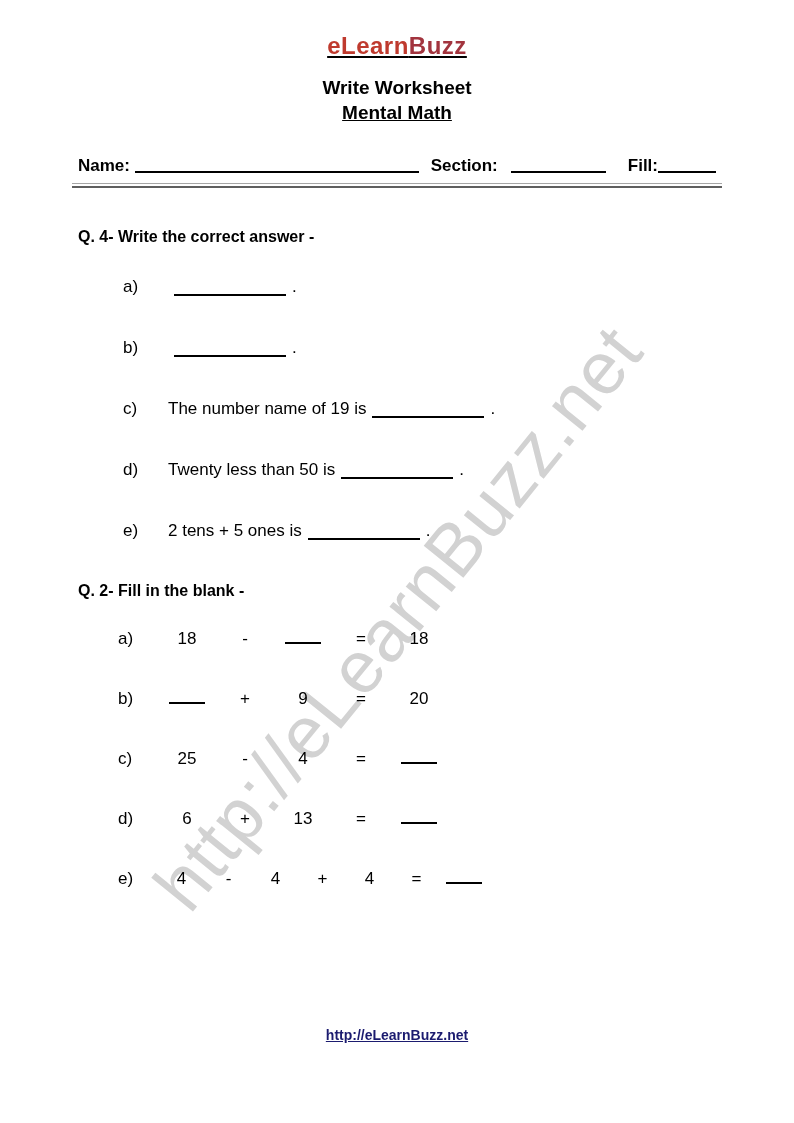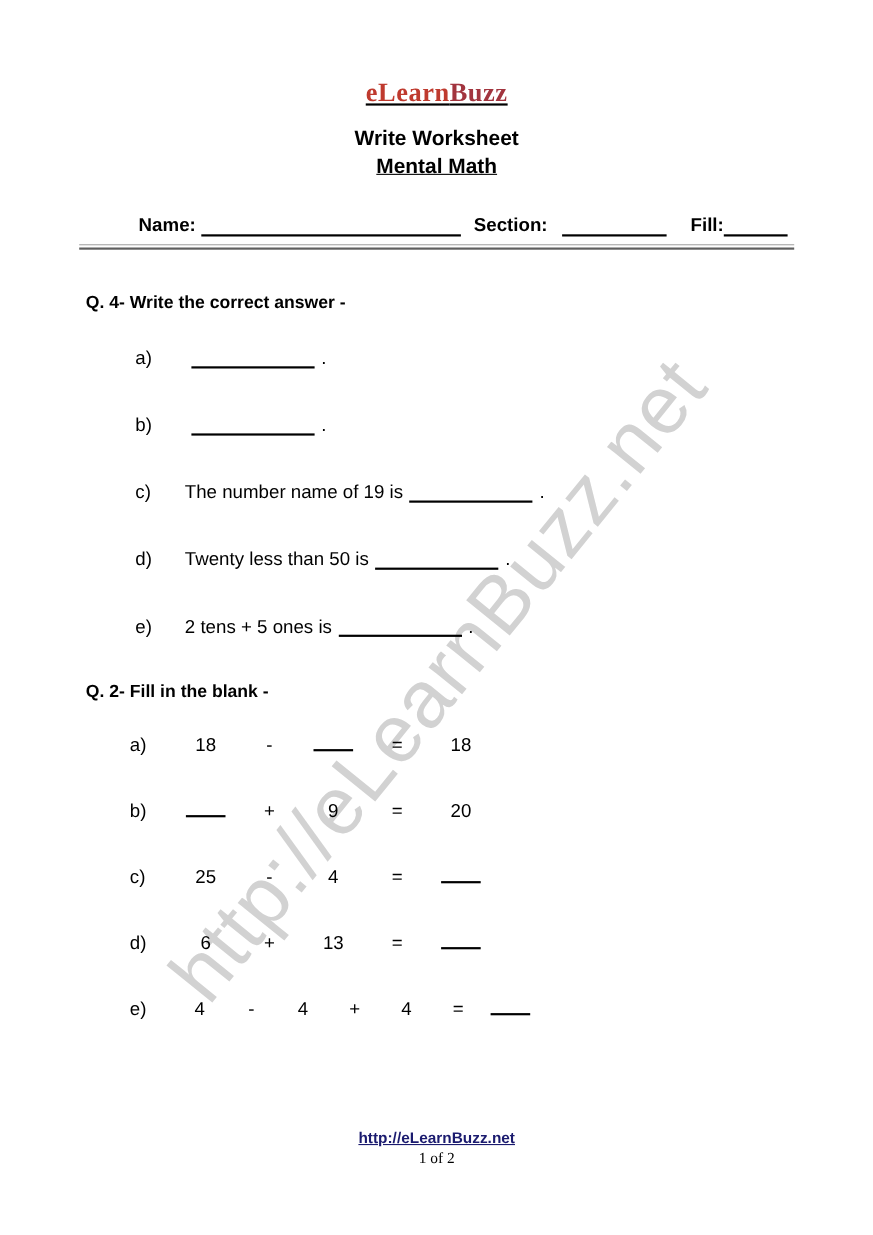--- a/index.html
+++ b/index.html
@@ -28,48 +28,45 @@
     user-select: none;
   }
 
   .content {
     position: relative;
     z-index: 1;
     padding: 0 78px;
   }
 
   .logo {
-    padding-top: 72px;
+    padding-top: 32px;
     text-align: center;
     font-size: 24px;
     font-weight: bold;
     letter-spacing: 0.5px;
-    font-family: Liberation Serif, serif;
   }
   .logo .logo-inner { text-decoration: underline; }
   .logo .p1 { color: #bf3a2e; }
   .logo .p2 { color: #a2343e; }
 
   .title-block {
     margin-top: 15px;
     text-align: center;
     font-size: 19px;
     font-weight: bold;
     line-height: 25px;
   }
   .title-block .topic { text-decoration: underline; }
 
   .info-row {
     margin-top: 31px;
     display: flex;
-    align-items: flex-end;
     font-size: 17px;
     font-weight: bold;
     white-space: nowrap;
-    margin-left: 48px;
   }
   .info-row .line {
     display: inline-block;
     border-bottom: 2px solid #000;
     height: 17px;
   }
   .line.grow { flex: 1 1 auto; margin-left: 5px; }
   .gap12 { display: inline-block; width: 12px; }
   .gap13 { display: inline-block; width: 13px; }
   .gap20 { display: inline-block; width: 22px; }
@@ -259,16 +256,15 @@
           <span class="q2-cell">4</span>
           <span class="q2-cell">=</span>
           <span class="q2-cell"><span class="q2-blank"></span></span>
         </div>
       </div>
 
   </div>
 
   <div class="footer">
     <a class="footer-link">http://eLearnBuzz.net</a>
-    <div class="page-num">1 of 2</div>
   </div>
 
 </div>
 
 </body></html>

